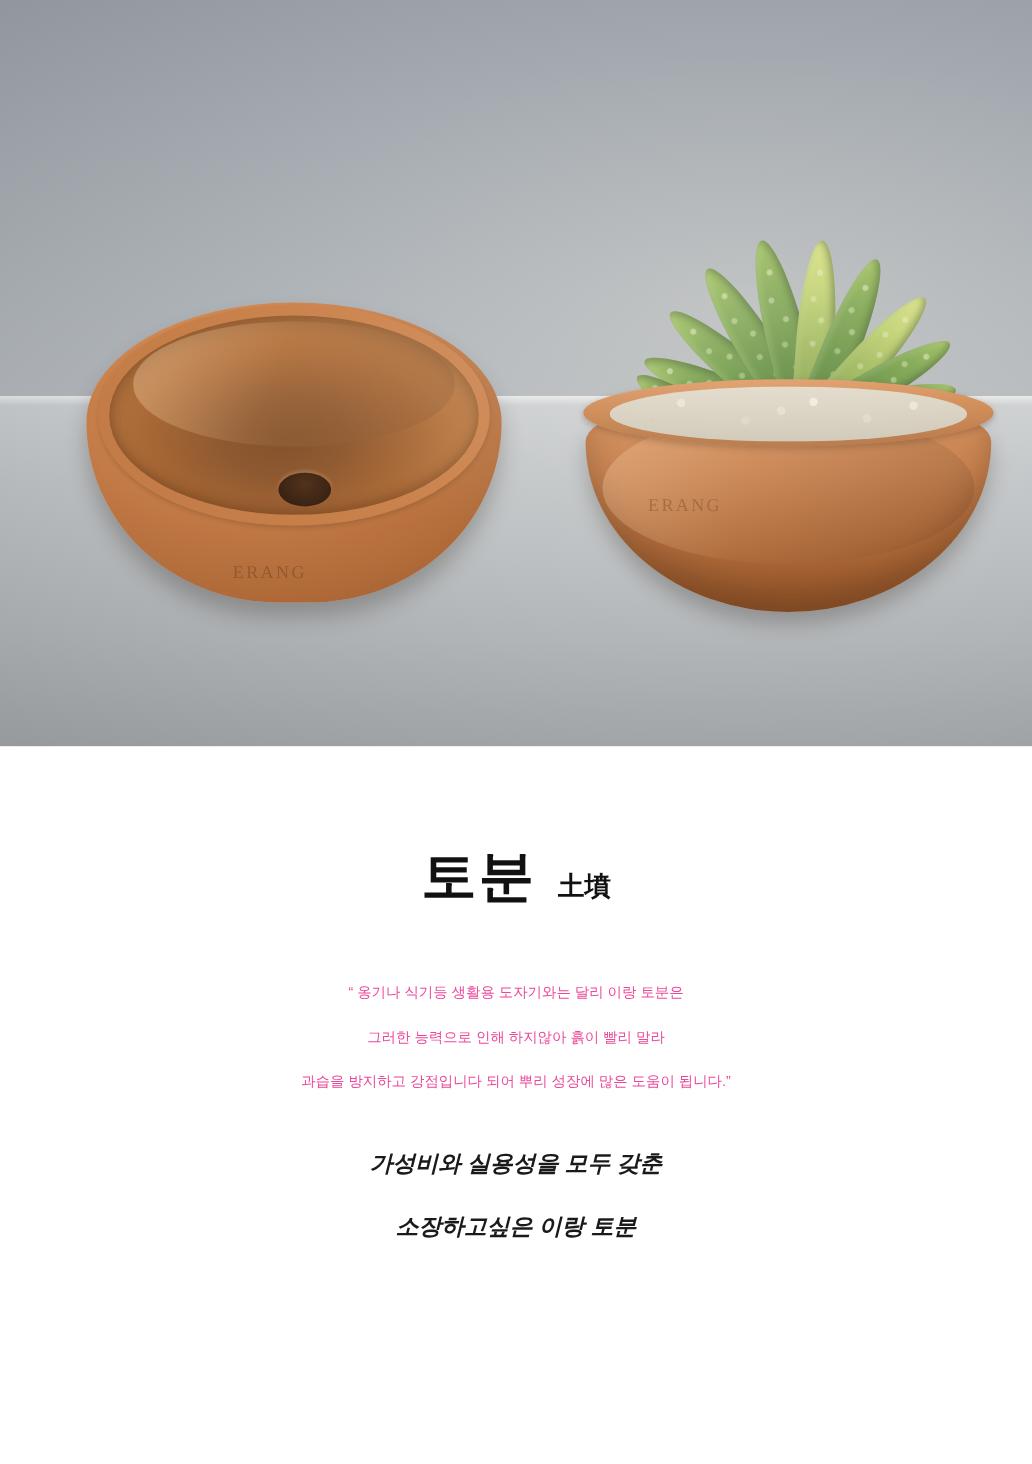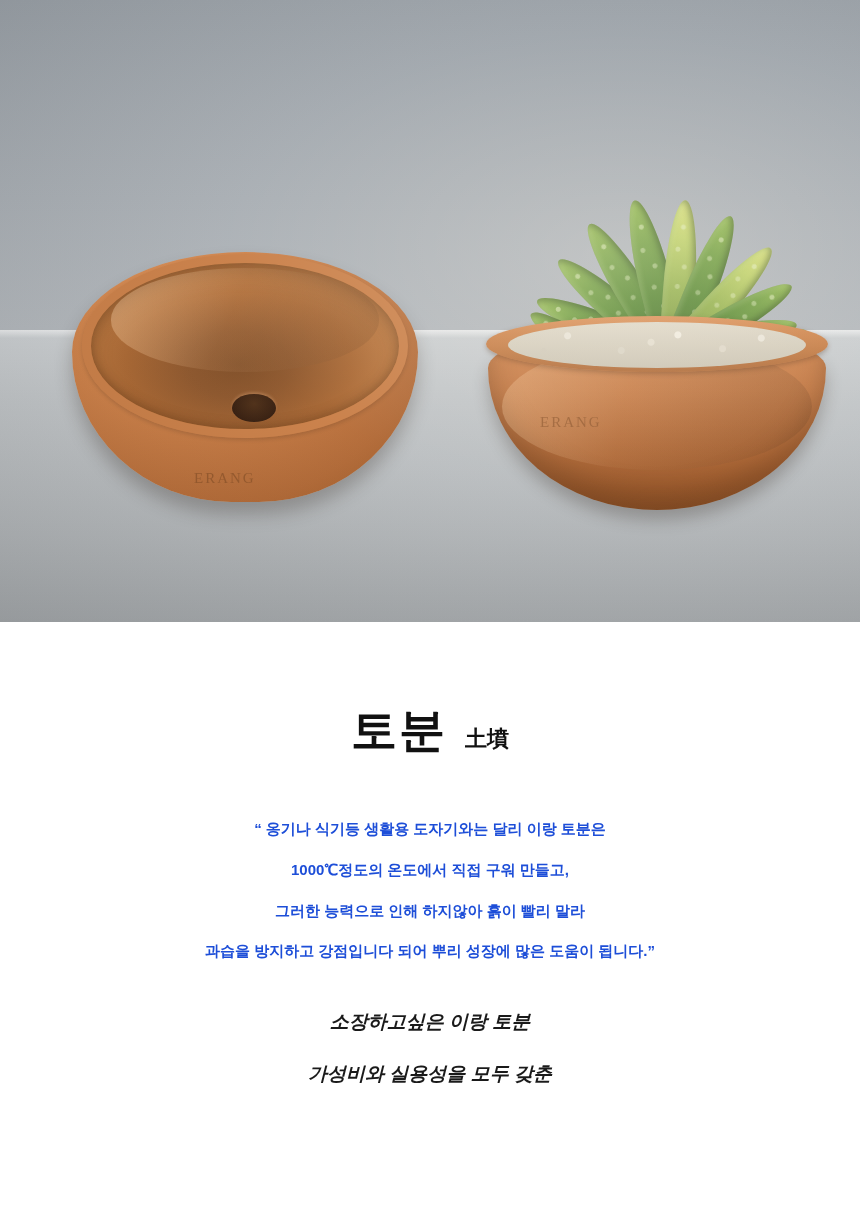--- a/index.html
+++ b/index.html
@@ -267,23 +267,23 @@
     font-size: 22px;
     font-weight: 700;
     color: #111111;
     font-family: "DejaVu Sans", sans-serif;
   }
   .quote {
     margin-top: 58px;
   }
   .quote p {
     margin: 0 0 22px 0;
-    font-size: 15px;
-    font-weight: 700;
-    color: #1d4ed8;
+    font-size: 12px;
+    font-weight: 400;
+    color: #ec4899;
     line-height: 1.25;
   }
   .closing {
     margin-top: 48px;
   }
   .closing p {
     margin: 0 0 26px 0;
     font-size: 19px;
     font-weight: 700;
     font-style: italic;
@@ -337,24 +337,23 @@
 
   <div class="text-block">
 
     <div class="title-row">
       <span class="title-ko">토분</span>
       <span class="title-hanja">土墳</span>
     </div>
 
     <div class="quote">
       <p>“ 옹기나 식기등 생활용 도자기와는  달리 이랑 토분은</p>
-      <p>1000℃정도의  온도에서  직접 구워 만들고,</p>
       <p>그러한 능력으로 인해 하지않아 흙이 빨리 말라</p>
       <p>과습을 방지하고 강점입니다 되어 뿌리 성장에 많은 도움이 됩니다.”</p>
     </div>
 
     <div class="closing">
+      <p>가성비와 실용성을 모두 갖춘</p>
       <p>소장하고싶은 이랑 토분</p>
-      <p>가성비와 실용성을 모두 갖춘</p>
     </div>
 
   </div>
 </div>
 
 </body></html>

